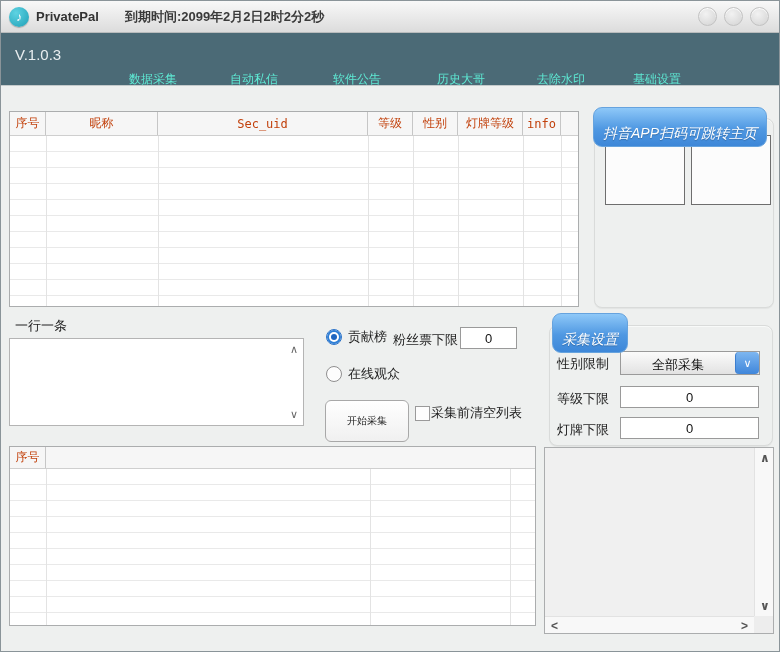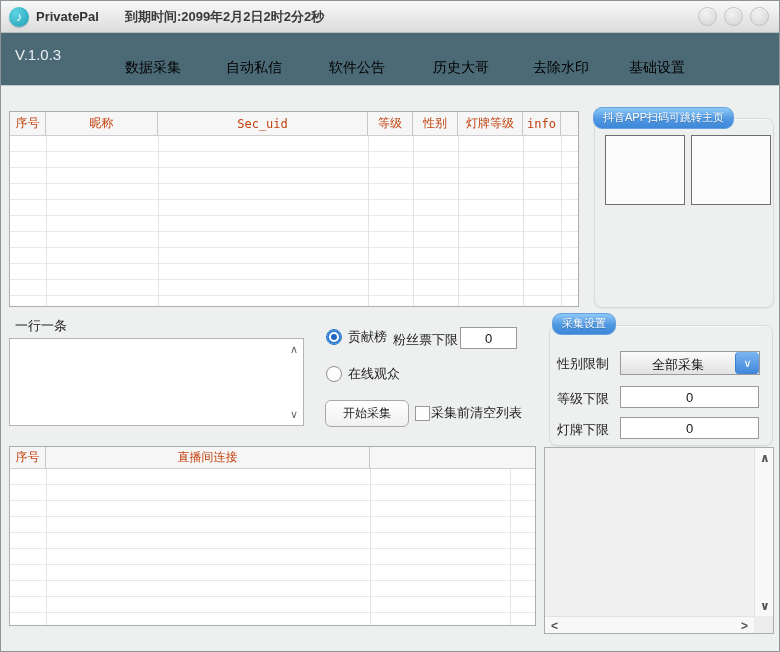--- a/index.html
+++ b/index.html
@@ -18,39 +18,39 @@
   .app-title { font-size:13px; font-weight:bold; color:#333; margin-right:26px; }
   .expiry { font-size:13px; font-weight:bold; color:#3a3a3a; }
   .win-controls { position:absolute; right:10px; top:6px; display:flex; gap:7px; }
   .win-btn { width:19px; height:19px; border-radius:50%;
              background:radial-gradient(circle at 40% 35%, #f2f2f2, #d2d2d2);
              border:1px solid #c2c2c2; box-shadow:inset 0 1px 1px #fff; cursor:pointer; }
 
   
   .navbar { height:53px; background:#4b6a76; position:relative; border-bottom:1px solid #c4cacb; }
   .version { position:absolute; left:14px; top:13px; color:#e9eef0; font-size:15px; }
-  .nav-item { position:absolute; top:26px; transform:translateX(-50%); color:#000000; font-size:14px;
+  .nav-item { position:absolute; top:38px; transform:translateX(-50%); color:#5eead4; font-size:12px;
               cursor:pointer; white-space:nowrap; }
 
   
   .main { position:relative; width:778px; height:565px; background:#eef0ef; }
 
   
   .dtable { position:absolute; background:#fff; border:1px solid #abadae; }
   .thead { display:flex; height:24px; background:#f6f6f6; border-bottom:1px solid #cfcfcf; }
   .th { font-size:12px; color:#c2410c; display:flex; align-items:center; justify-content:center;
         border-right:1px solid #c6c6c6; height:100%; font-family:"DejaVu Sans Mono","Liberation Sans",monospace; }
   .tbody { position:absolute; left:0; right:0; bottom:0; background:#fff;
            background-image:repeating-linear-gradient(to bottom,#ffffff 0 15px,#e9e9e9 15px 16px); }
   .vline { position:absolute; top:0; bottom:0; width:1px; background:#e3e3e3; }
 
   
   .badge { position:absolute; background:linear-gradient(#8ec8f8,#4f98e2 55%,#3d87d8); color:#fff;
-           border:1px solid #66a3de; border-radius:9px; font-size:11px; padding:2px 9px 3px;
-           text-shadow:0 1px 1px rgba(0,0,0,.25); z-index:3; white-space:nowrap; }
+           border:1px solid #66a3de; border-radius:9px; font-size:14px; padding:17px 9px 3px;
+           text-shadow:0 1px 1px rgba(0,0,0,.25); z-index:3; white-space:nowrap;font-style:italic; }
   .groupbox { position:absolute; border:1px solid #d9dbda; border-radius:8px; background:#eef0ef;
               box-shadow:inset 0 1px 0 #f8faf9, 0 1px 1px rgba(0,0,0,.05); }
   .qr-box { position:absolute; width:80px; height:70px; background:#fcfcfc; border:1px solid #6e6e6e; }
 
   
   .plain-label { position:absolute; font-size:13px; color:#1d1d1d; white-space:nowrap; }
   .textarea-box { position:absolute; background:#fff; border:1px solid #b4b4b4; }
   .textarea-box textarea { width:100%; height:100%; border:none; resize:none; outline:none;
                            font-family:"Liberation Sans",sans-serif; font-size:12px; background:transparent; }
   .ta-chevron { position:absolute; right:5px; font-size:11px; color:#666; line-height:1; }
@@ -61,22 +61,22 @@
   .radio.checked { border:1px solid #2a72c8; background:#fff;
                    box-shadow:inset 0 0 0 2px #2f7fd6; }
   .radio.checked::after { content:""; position:absolute; left:4px; top:4px; width:6px; height:6px;
                           border-radius:50%; background:#1f66c0; }
   .ctrl-label { font-size:13px; color:#1d1d1d; white-space:nowrap; }
   .num-input { position:absolute; border:1px solid #9a9a9a; background:#fff; text-align:center;
                font-size:13px; color:#111; font-family:"Liberation Sans",sans-serif; outline:none; }
   .checkbox { width:15px; height:15px; background:#fdfdfd; border:1px solid #9a9a9a; }
   .check-row { position:absolute; display:flex; align-items:center; gap:1px; cursor:pointer; }
 
-  .start-btn { position:absolute; width:84px; height:27px; background:linear-gradient(#ffffff,#f0f0f0);
-               border:1px solid #a8a8a8; border-radius:6px; font-size:12px; color:#1d1d1d;
+  .start-btn { position:absolute; width:84px; height:42px; background:linear-gradient(#ffffff,#f0f0f0);
+               border:1px solid #a8a8a8; border-radius:6px; font-size:10px; color:#1d1d1d;
                font-family:"Liberation Sans",sans-serif; cursor:pointer; }
 
   
   .set-row-label { position:absolute; font-size:13px; color:#1d1d1d; }
   .dropdown { position:absolute; height:24px; border:1px solid #9a9a9a; background:linear-gradient(#fbfbfb,#e2e2e2);
               display:flex; align-items:center; cursor:pointer; }
   .dropdown .dd-value { flex:1; text-align:center; font-size:13px; color:#111; }
   .dd-btn { width:24px; height:22px; margin:0; border-radius:4px;
             background:linear-gradient(#7db6f0,#3f86da); border-left:1px solid #3c7ecf;
             color:#fff; font-size:11px; display:flex; align-items:center; justify-content:center; }
@@ -179,21 +179,20 @@
       </div>
       <div class="set-row-label" style="left:7px; top:64px;">等级下限</div>
       <input class="num-input" style="left: 70px; top: 60px; width: 139px; height: 22px;" value="0">
       <div class="set-row-label" style="left:7px; top:95px;text-align:center;">灯牌下限</div>
       <input class="num-input" style="left: 70px; top: 91px; width: 139px; height: 22px;" value="0">
     </div>
 
     <div class="dtable" style="left:8px; top:360px; width:527px; height:180px;">
       <div class="thead" style="height:22px">
         <div class="th" style="width:36px">序号</div>
-        <div class="th" style="width:324px">直播间连接</div>
       </div>
       <div class="tbody" style="top:22px;">
         <div class="vline" style="left:36px"></div>
         <div class="vline" style="left:360px"></div>
         <div class="vline" style="left:500px"></div>
       </div>
     </div>
 
     <div class="scroll-panel" style="left:543px; top:361px; width:230px; height:187px;">
       <div class="sp-vsb">

